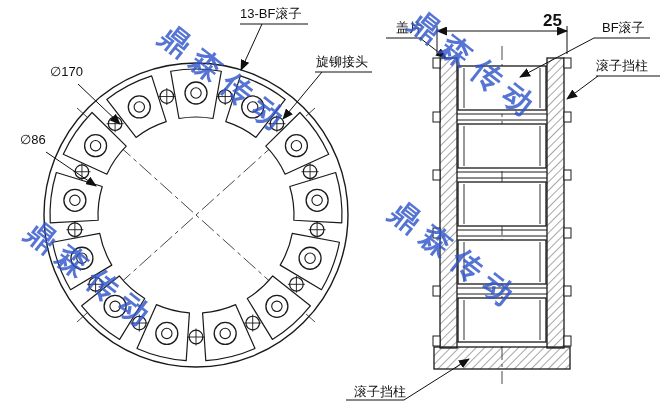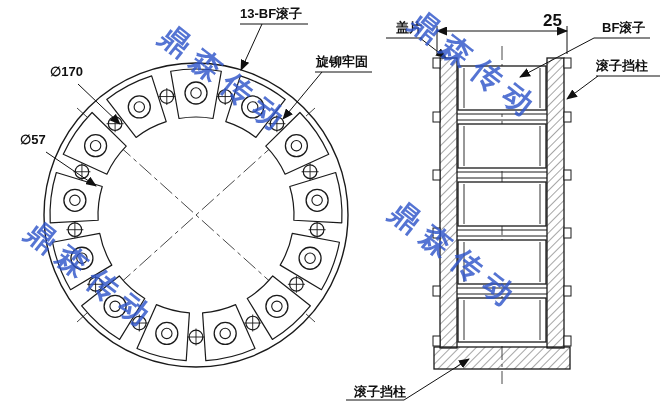--- a/index.html
+++ b/index.html
@@ -2,21 +2,21 @@
 <html><head>
 <meta charset="utf-8">
 <style>
   html,body{margin:0;padding:0;background:#fff;}
   .stage{
     position:relative;width:664px;height:419px;background:#ffffff;overflow:hidden;
     font-family:"Liberation Sans", sans-serif;
   }
   svg{position:absolute;left:0;top:0;}
   .lbl{
-    position:absolute;font-size:13px;font-weight:700;color:#101010;
+    position:absolute;font-size:13px;font-weight:400;color:#101010;
     white-space:nowrap;line-height:16px;
   }
   .dim{font-size:17px;font-weight:700;}
   .wm{
     position:absolute;font-size:30px;font-weight:700;letter-spacing:9px;
     color:rgba(47,86,201,0.82);transform:rotate(38deg);transform-origin:0 0;
     white-space:nowrap;pointer-events:none;
   }
 </style>
 </head>
@@ -180,23 +180,23 @@
         <path d="M594 38 L520 77" marker-end="url(#arw)"></path>
         <path d="M596 76 H660"></path>
         <path d="M598 76 L567 99" marker-end="url(#arw)"></path>
         <path d="M346 400 H404"></path>
         <path d="M404 400 L469 359" marker-end="url(#arw)"></path>
       </g>
     </g>
   </svg>
 
   <div class="lbl" style="left:240px;top:6px">13-BF滚子</div>
-  <div class="lbl" style="left:316px;top:54px">旋铆牢固</div>
+  <div class="lbl" style="left:316px;top:54px">旋铆接头</div>
   <div class="lbl" style="left:50px;top:64px">∅170</div>
-  <div class="lbl" style="left:20px;top:132px">∅57</div>
+  <div class="lbl" style="left:20px;top:132px">∅86</div>
 
   <div class="lbl" style="left:396px;top:20px">盖片</div>
   <div class="lbl dim" style="left:543px;top:13px">25</div>
   <div class="lbl" style="left:602px;top:20px">BF滚子</div>
   <div class="lbl" style="left:596px;top:58px">滚子挡柱</div>
   <div class="lbl" style="left:354px;top:384px">滚子挡柱</div>
 
   <div class="wm" style="left:176px;top:16px">鼎森传动</div>
   <div class="wm" style="left:42px;top:212px">鼎森传动</div>
   <div class="wm" style="left:426px;top:2px">鼎森传动</div>

